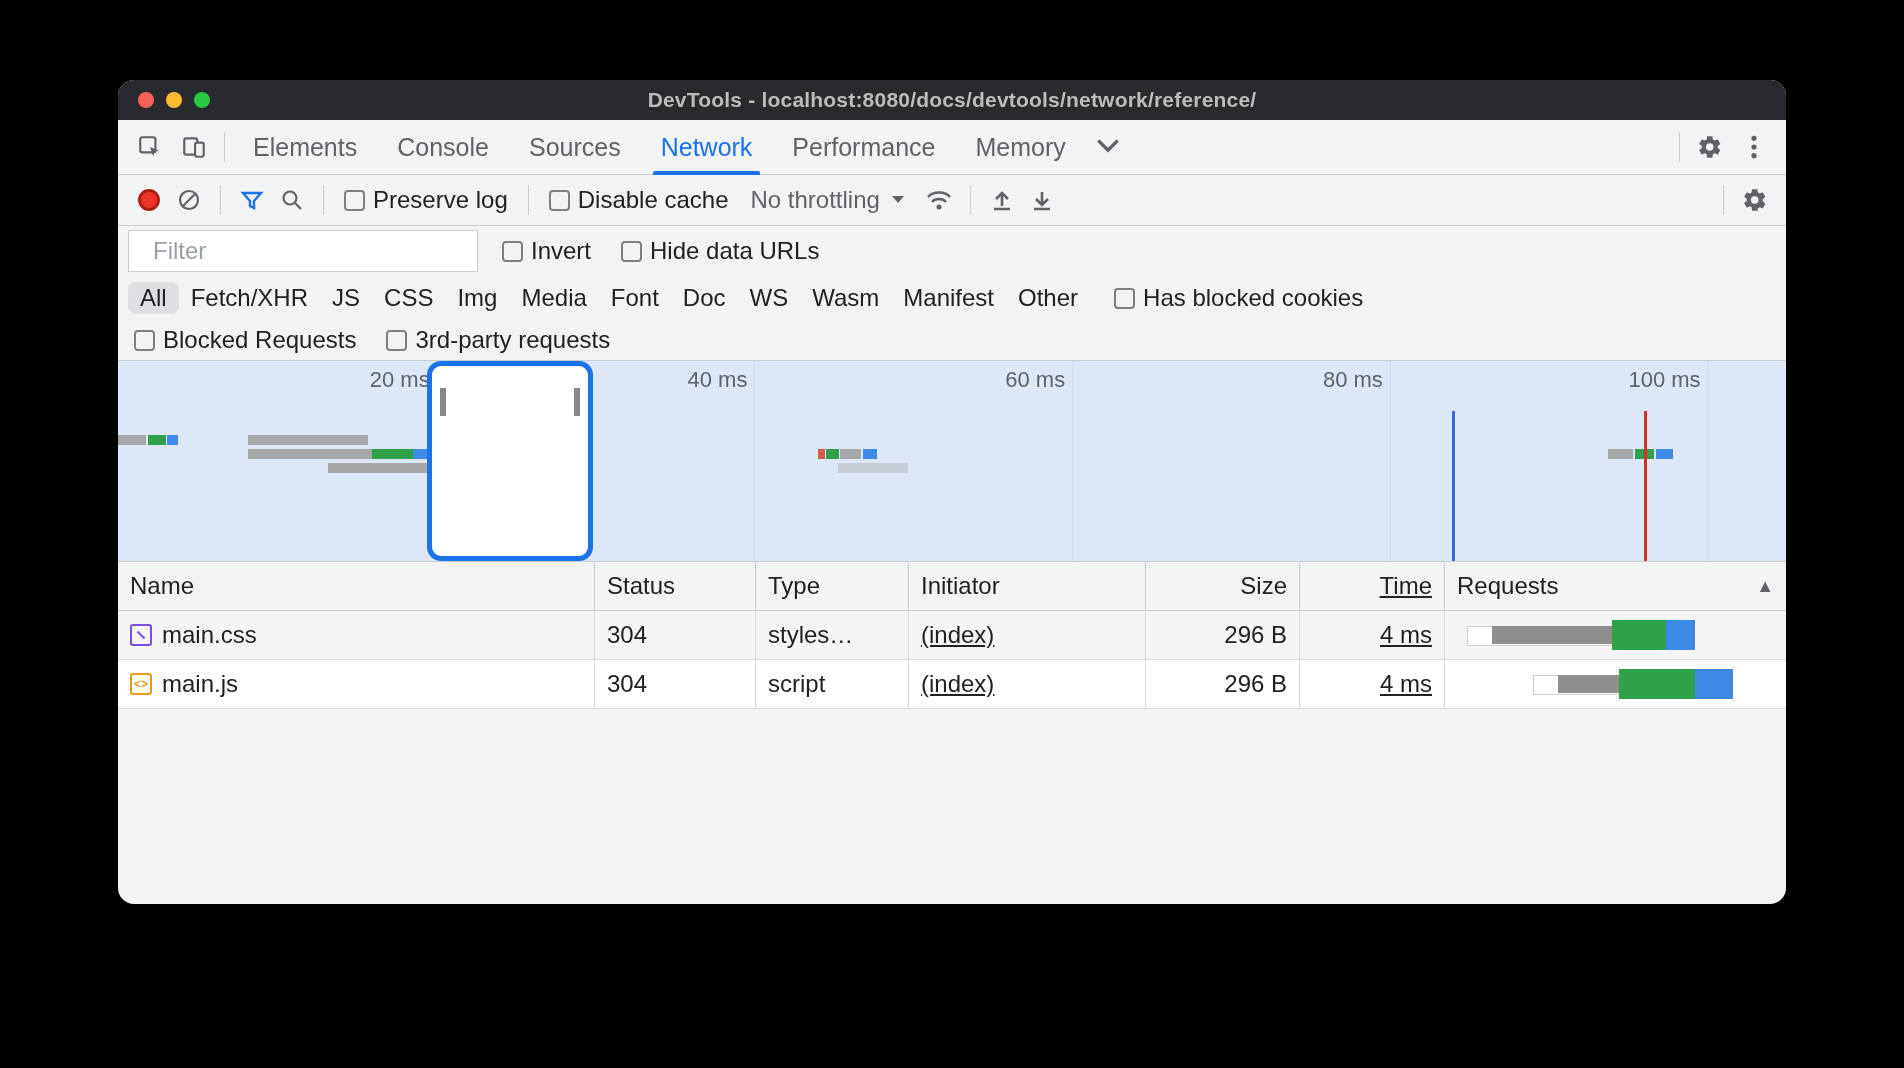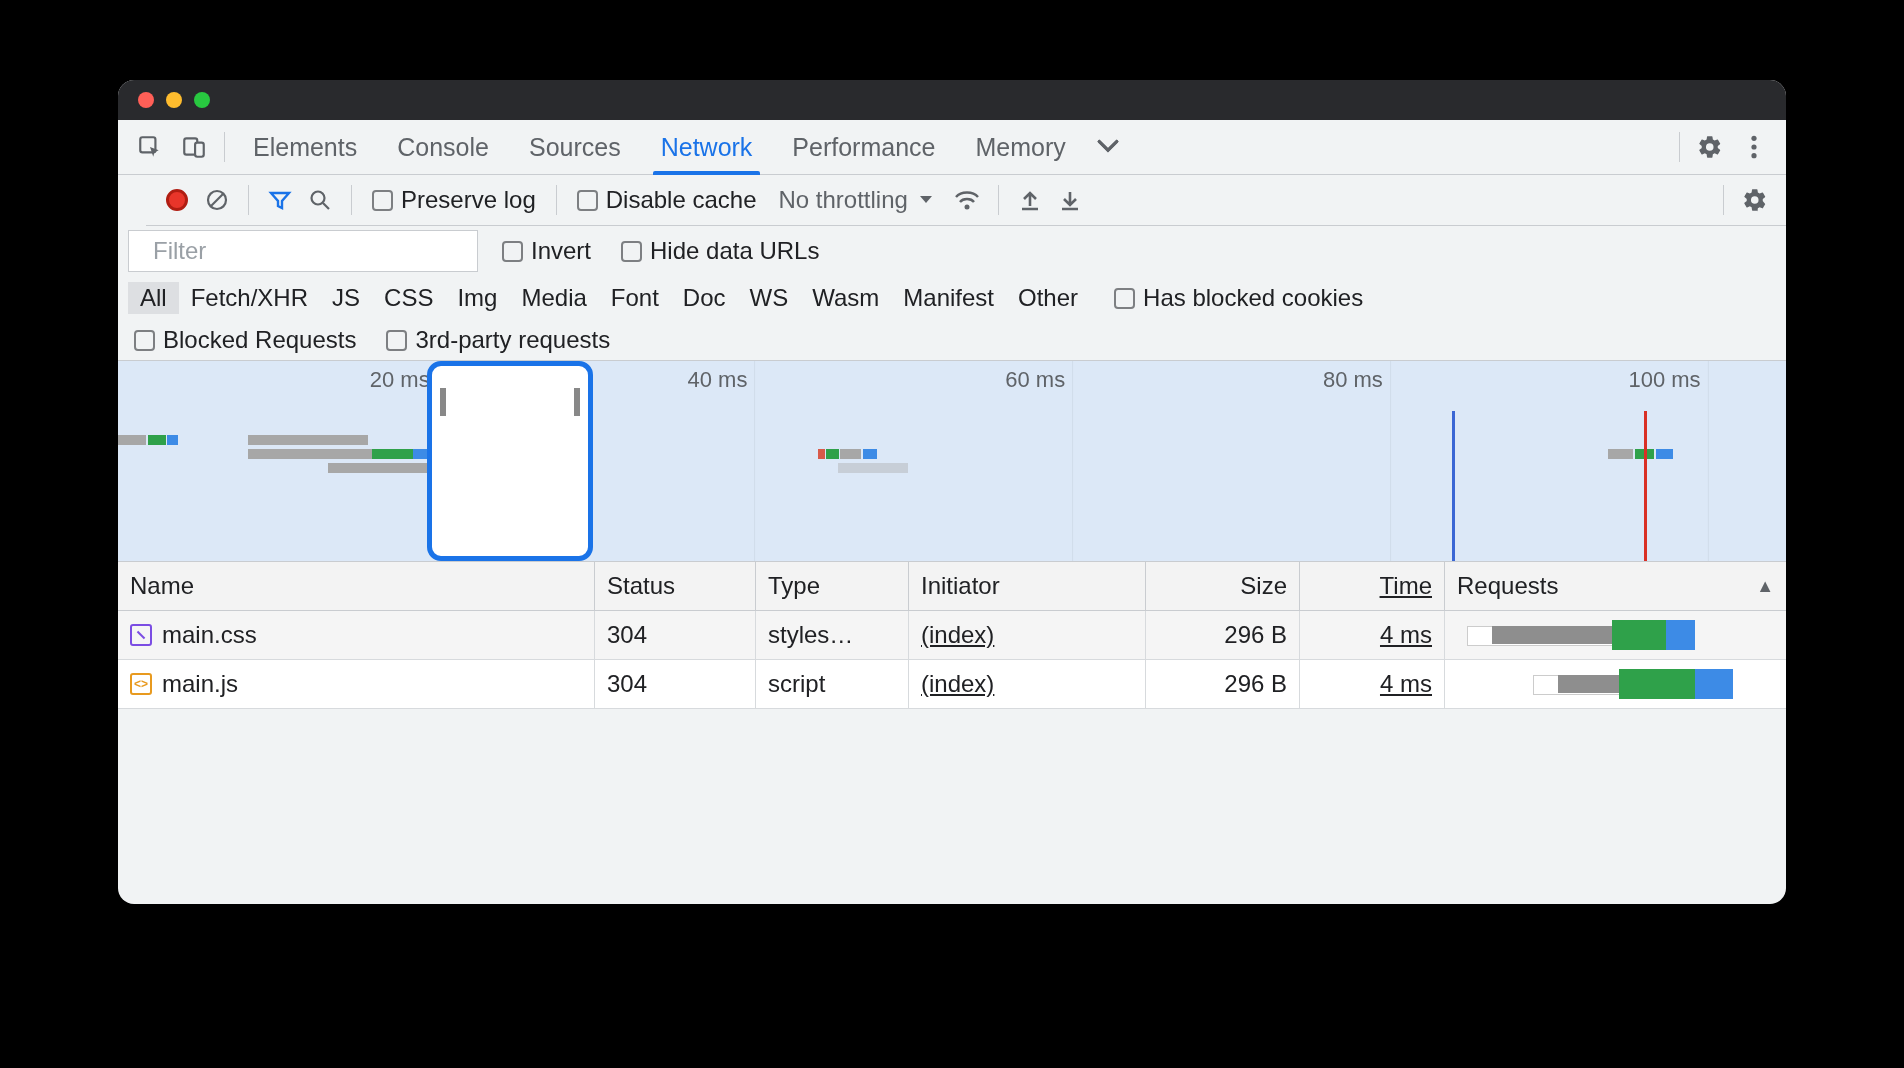--- a/index.html
+++ b/index.html
@@ -110,21 +110,20 @@
   .spacer { flex:1; }
   
   .toolbar {
     display:flex; align-items:center;
     height: 50px;
     padding: 0 14px;
     gap: 6px;
     border-bottom: 1px solid var(--border);
     font-size: 24px;
     color: var(--text);
-    margin-left: 28px;
   }
   .rec-btn {
     width: 22px; height:22px; border-radius:50%;
     background: var(--record-red);
     border: 3px solid #b01d12;
     box-sizing: border-box;
   }
   .icon-btn {
     width: 34px; height: 34px; display:flex; align-items:center; justify-content:center;
   }
@@ -156,21 +155,21 @@
     display:flex; align-items:center;
     font-size: 24px;
   }
   .typechips {
     display:flex; align-items:center; gap:0;
     flex-basis: 100%;
     padding: 2px 0 4px 0;
   }
   .chip {
     padding: 2px 12px;
-    border-radius: 0;
+    border-radius: 8px;
     color: var(--text);
   }
   .chip.selected {
     background: #dddfe2;
     font-weight: 500;
   }
   .filter-row2 {
     display:flex; align-items:center; gap:18px; flex-basis:100%;
     padding-bottom: 6px;
   }
@@ -280,20 +279,21 @@
 <body>
 
 <div class="window">
 
   <div class="titlebar">
     <div class="traffic">
       <div class="tl red"></div>
       <div class="tl yellow"></div>
       <div class="tl green"></div>
     </div>
+    <div class="titlebar-title">DevTools - localhost:8080/docs/devtools/network/reference/</div>
   </div>
 
   <div class="tabs">
     <div class="icon-slot">
       <svg width="26" height="26" viewBox="0 0 24 24" fill="none">
           <rect x="3" y="3" width="14" height="14" rx="2" class="muted-stroke" stroke-width="2"></rect>
           <path d="M12 12 L20 15 L16 17 L15 21 Z" fill="#5f6368"></path>
         </svg>
     </div>
     <div class="icon-slot">

